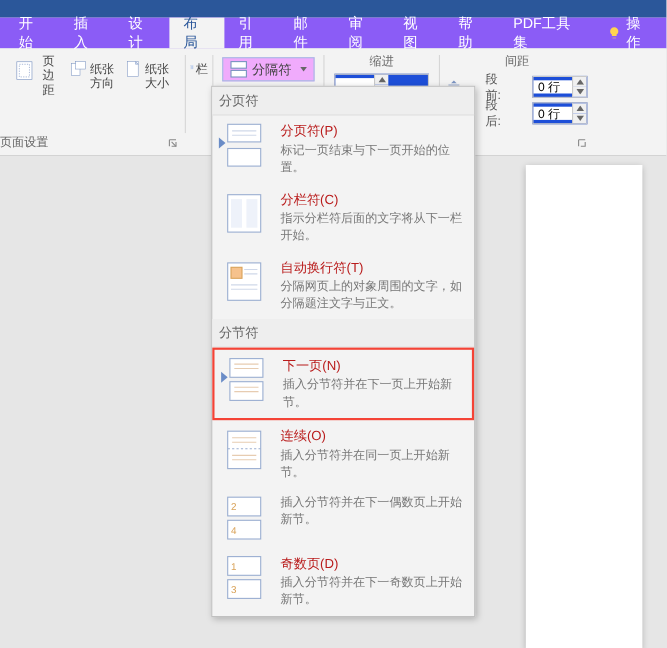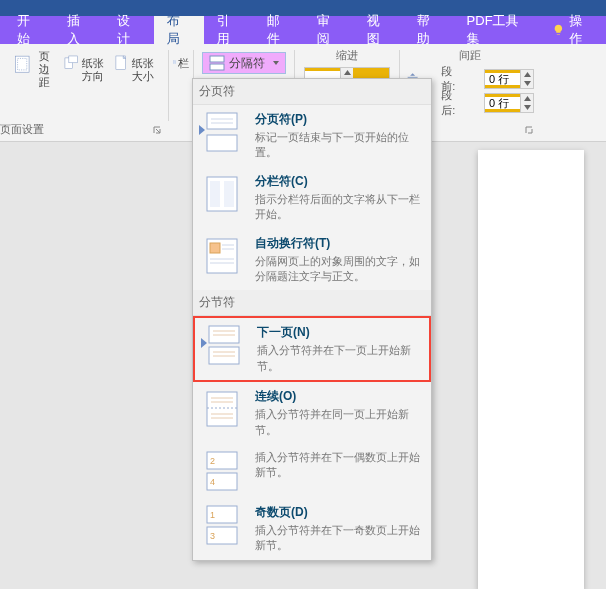--- a/index.html
+++ b/index.html
@@ -55,21 +55,21 @@
   .small-btn svg { width: 16px; height: 16px; }
   .dd-caret::after {
     content: ""; width: 0; height: 0; margin-left: 4px;
     border-left: 3px solid transparent; border-right: 3px solid transparent;
     border-top: 4px solid #666; display: inline-block;
   }
 
   .indent-group { width: 180px; }
   .spin {
     display: flex; align-items: center; border: 1px solid #c9c9c9;
-    background: #eab308; height: 20px; font-size: 11px;
+    background: #1d4ed8; height: 20px; font-size: 11px;
   }
   .spin input {
     border: none; width: 35px; font-size: 11px; padding: 0 4px; outline: none;
   }
   .spin .sp-btns { display: flex; flex-direction: column; }
   .spin .sp-btns span {
     width: 13px; height: 9px; background: #f0f0f0; border-left: 1px solid #c9c9c9;
     display: flex; align-items: center; justify-content: center;
   }
   .spin .sp-btns span svg { width: 7px; height: 5px; }
@@ -100,21 +100,21 @@
     border-bottom: 1px solid #e0e0e0;
   }
   .dd-item {
     display: flex; padding: 6px 8px; gap: 12px; cursor: pointer;
   }
   .dd-item.highlight { border: 2px solid #f44336; margin: 0 0 0 0; background: #f3f3f3; }
   .dd-item .dd-ico {
     width: 42px; height: 42px; flex-shrink: 0; position: relative;
   }
   .dd-item .dd-txt { flex: 1; }
-  .dd-item .dd-title { font-size: 12px; color: #0c4a6e; margin-bottom: 2px; font-weight: bold; }
+  .dd-item .dd-title { font-size: 12px; color: #b91c1c; margin-bottom: 2px; }
   .dd-item .dd-desc  { font-size: 11px; color: #777; line-height: 1.4; }
   .dd-item .tri {
     position: absolute; left: -2px; top: 14px; width: 0; height: 0;
     border-top: 5px solid transparent; border-bottom: 5px solid transparent;
     border-left: 6px solid #6a8cc7;
   }
 
   .hidden-spin-row { display: flex; gap: 6px; align-items:center; }
 </style>
 </head>

